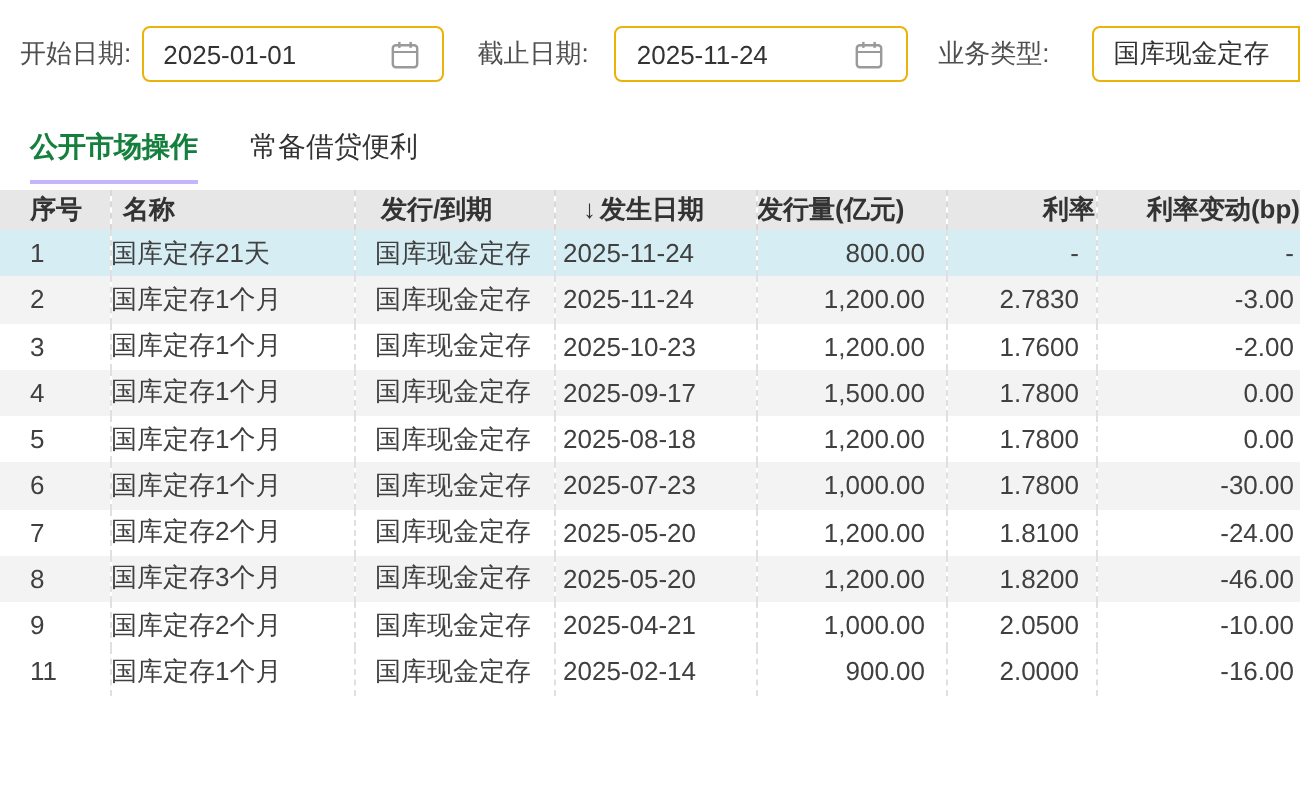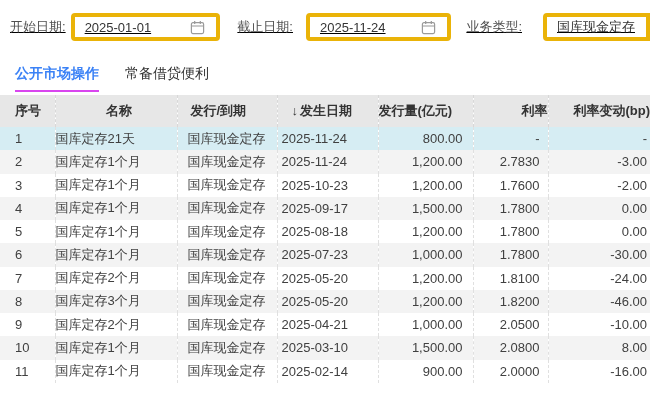--- a/index.html
+++ b/index.html
@@ -12,26 +12,25 @@
   }
 
   
   .topbar {
     display: flex;
     align-items: center;
     margin-top: 13px;
     padding-left: 10px;
     height: 28px;
     white-space: nowrap;
-    text-decoration: underline;
   }
   .flabel { font-size: 13px; color: #4f4f4f; }
   .fbox {
     height: 28px;
-    border: 4px solid #eab308;
+    border: 1px solid #eab308;
     border-radius: 4px;
     display: flex;
     align-items: center;
     justify-content: space-between;
     padding: 0 11px 0 10px;
     background: #fff;
     cursor: pointer;
   }
   .fbox .fval { font-size: 13px; color: #333333; }
   .box-start { width: 168px; margin-left: 5px; }
@@ -48,57 +47,57 @@
     margin: 24px 0 0 15px;
   }
   .tab {
     font-size: 14px;
     color: #333333;
     padding-bottom: 9px;
     cursor: pointer;
     line-height: 16px;
   }
   .tab.active {
-    color: #3b82f6;
+    color: #15803d;
     font-weight: bold;
-    border-bottom: 2px solid #d946ef;
+    border-bottom: 2px solid #c4b5fd;
   }
 
   
   table {
     width: 650px;
     table-layout: fixed;
     border-collapse: collapse;
     margin-top: 3px;
     font-size: 13px;
   }
   thead th {
     background: #e7e7e7;
-    height: 32px;
+    height: 20px;
     font-weight: bold;
     color: #333333;
     border-right: 1px dashed #d8d8d8;
     overflow: hidden;
     white-space: nowrap;
   }
   thead th:last-child { border-right: none; }
   tbody td {
     height: 23.25px;
     color: #404040;
     border-right: 1px dashed #e0e0e0;
     overflow: hidden;
     white-space: nowrap;
   }
   tbody td:last-child { border-right: none; }
   tbody tr.selected { background: #d6edf3; }
   tbody tr.stripe { background: #f3f3f3; }
 
   
   th.c0 { text-align: left;  padding-left: 15px; }
-  th.c1 { text-align: center;  padding-left: 6px; }
+  th.c1 { text-align: left;  padding-left: 6px; }
   th.c2 { text-align: left;  padding-left: 13px; }
   th.c3 { text-align: left;  padding-left: 14px; }
   th.c4 { text-align: left; padding-right: 8px; }
   th.c5 { text-align: right; padding-right: 10px; padding-left: 48px; }
   th.c6 { text-align: right; padding-right: 0; }
   
   td.c0 { text-align: left;  padding-left: 15px; }
   td.c1 { text-align: left;  }
   td.c2 { text-align: left;  padding-left: 10px; }
   td.c3 { text-align: left;  padding-left: 4px; }
@@ -241,29 +240,20 @@
       </tr>
       <tr>
         <td class="c0">9</td>
         <td class="c1">国库定存2个月</td>
         <td class="c2">国库现金定存</td>
         <td class="c3">2025-04-21</td>
         <td class="c4">1,000.00</td>
         <td class="c5">2.0500</td>
         <td class="c6">-10.00</td>
       </tr>
-      <tr class="stripe">
-        <td class="c0">10</td>
-        <td class="c1">国库定存1个月</td>
-        <td class="c2">国库现金定存</td>
-        <td class="c3">2025-03-10</td>
-        <td class="c4">1,500.00</td>
-        <td class="c5">2.0800</td>
-        <td class="c6">8.00</td>
-      </tr>
       <tr>
         <td class="c0">11</td>
         <td class="c1">国库定存1个月</td>
         <td class="c2">国库现金定存</td>
         <td class="c3">2025-02-14</td>
         <td class="c4">900.00</td>
         <td class="c5">2.0000</td>
         <td class="c6">-16.00</td>
       </tr>
     </tbody>

